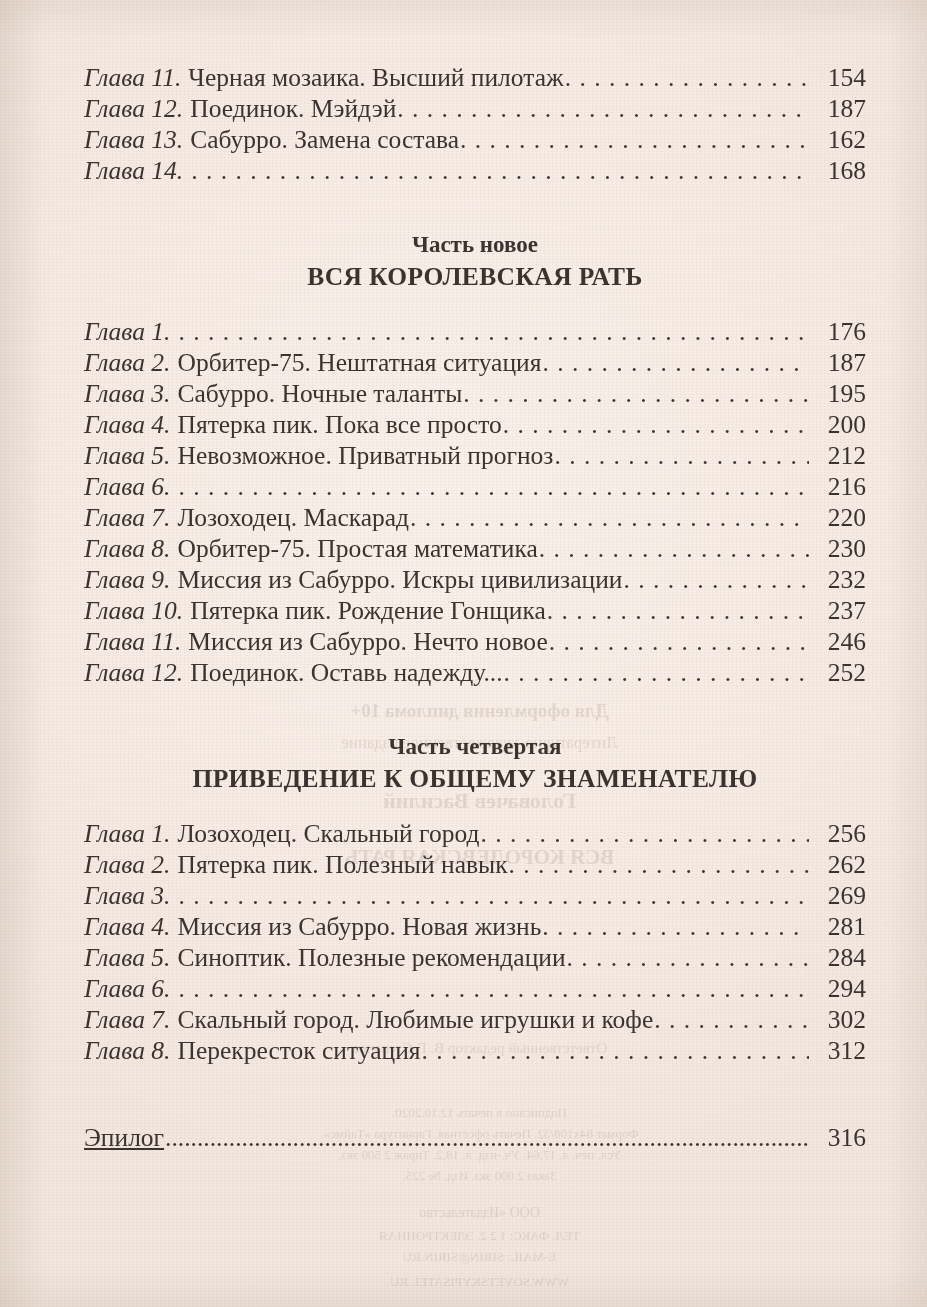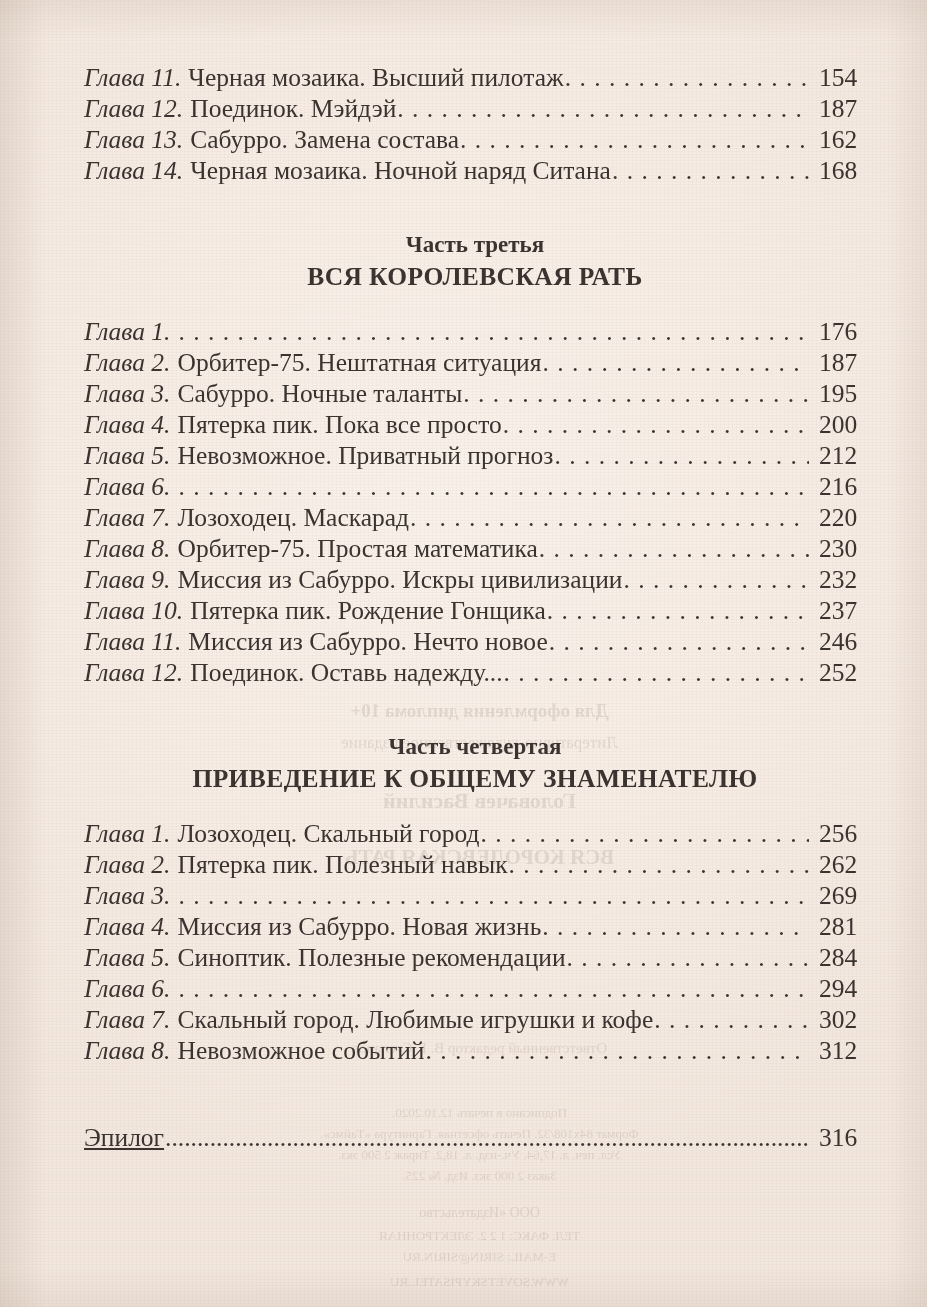--- a/index.html
+++ b/index.html
@@ -103,21 +103,21 @@
     content: ". . . . . . . . . . . . . . . . . . . . . . . . . . . . . . . . . . . . . . . . . . . . . . . . . . . . . . . . . . . . . . . . . . . .";
     letter-spacing: 1px;
     font-size: 25.5px;
   }
   .entry.tight .leader::before {
     content: "........................................................................................................";
     letter-spacing: 0;
   }
   .entry .page-num {
     flex: none;
-    text-align: center;
+    text-align: right;
     min-width: 56px;
   }
 
   
   .part {
     text-align: center;
     font-weight: bold;
   }
   .part .part-label {
     font-size: 23px;
@@ -176,27 +176,26 @@
         <span class="page-num">187</span>
       </div>
       <div class="entry">
         <span class="chap">Глава 13.</span>
         <span class="title">Сабурро. Замена состава</span>
         <span class="leader"></span>
         <span class="page-num">162</span>
       </div>
       <div class="entry">
         <span class="chap">Глава 14.</span>
-        <span class="title">Черная мозаика. Ночной наряд Ситана</span>
         <span class="leader"></span>
         <span class="page-num">168</span>
       </div>
       <div class="gap-before-part"></div>
       <div class="part">
-        <div class="part-label">Часть третья</div>
+        <div class="part-label">Часть новое</div>
         <div class="part-title">ВСЯ КОРОЛЕВСКАЯ РАТЬ</div>
       </div>
       <div class="gap-after-part"></div>
       <div class="entry">
         <span class="chap">Глава 1.</span>
         <span class="leader"></span>
         <span class="page-num">176</span>
       </div>
       <div class="entry">
         <span class="chap">Глава 2.</span>
@@ -304,21 +303,21 @@
         <span class="page-num">294</span>
       </div>
       <div class="entry">
         <span class="chap">Глава 7.</span>
         <span class="title">Скальный город. Любимые игрушки и кофе</span>
         <span class="leader"></span>
         <span class="page-num">302</span>
       </div>
       <div class="entry">
         <span class="chap">Глава 8.</span>
-        <span class="title">Невозможное событий</span>
+        <span class="title">Перекресток ситуация</span>
         <span class="leader"></span>
         <span class="page-num">312</span>
       </div>
       <div class="gap-epilog"></div>
       <div class="entry tight">
         <span class="title epilog">Эпилог</span>
         <span class="leader"></span>
         <span class="page-num">316</span>
       </div>
     </div>

